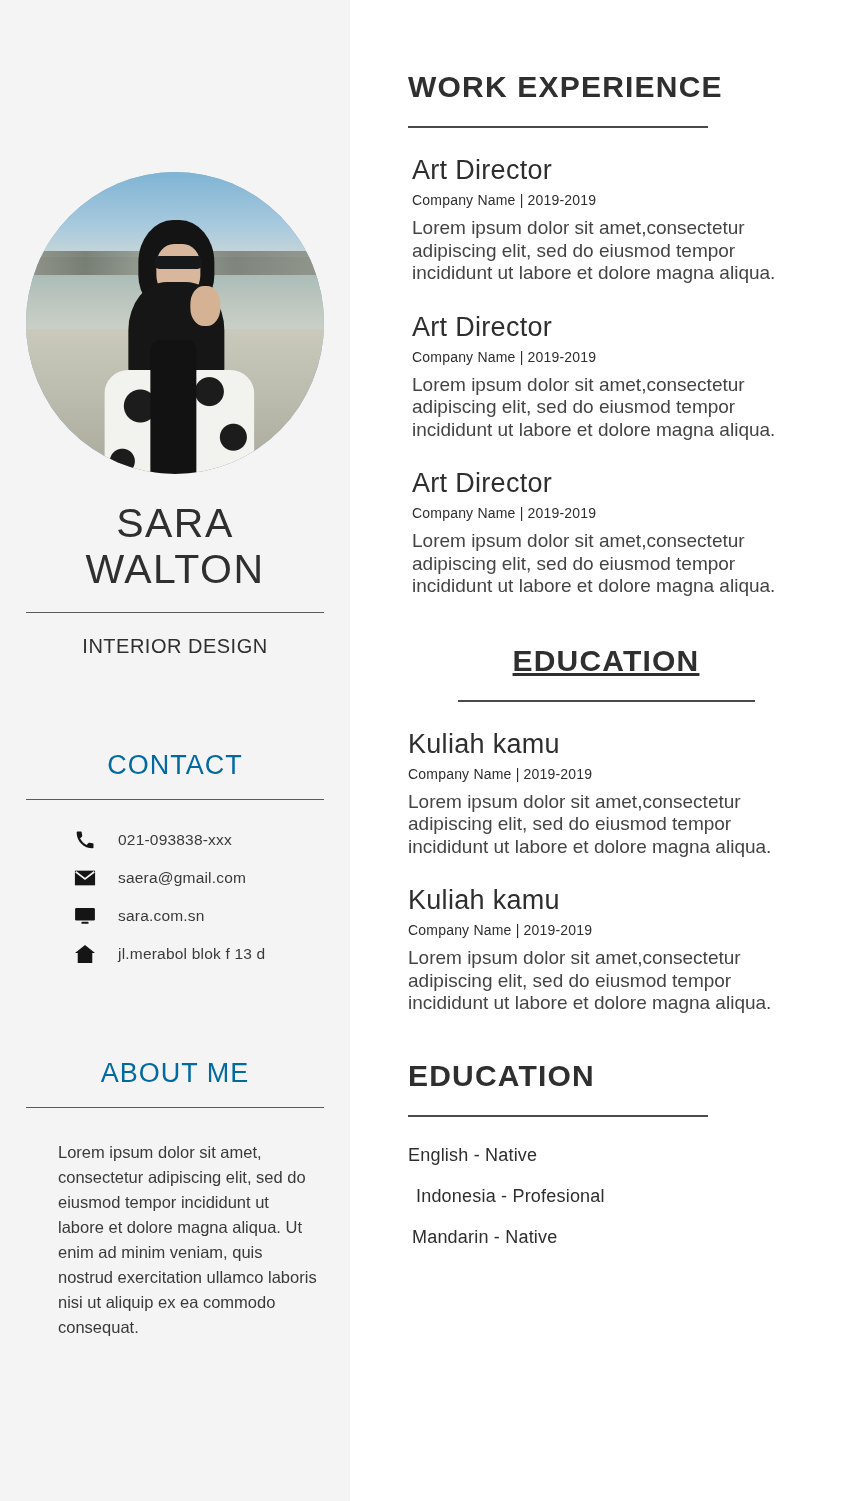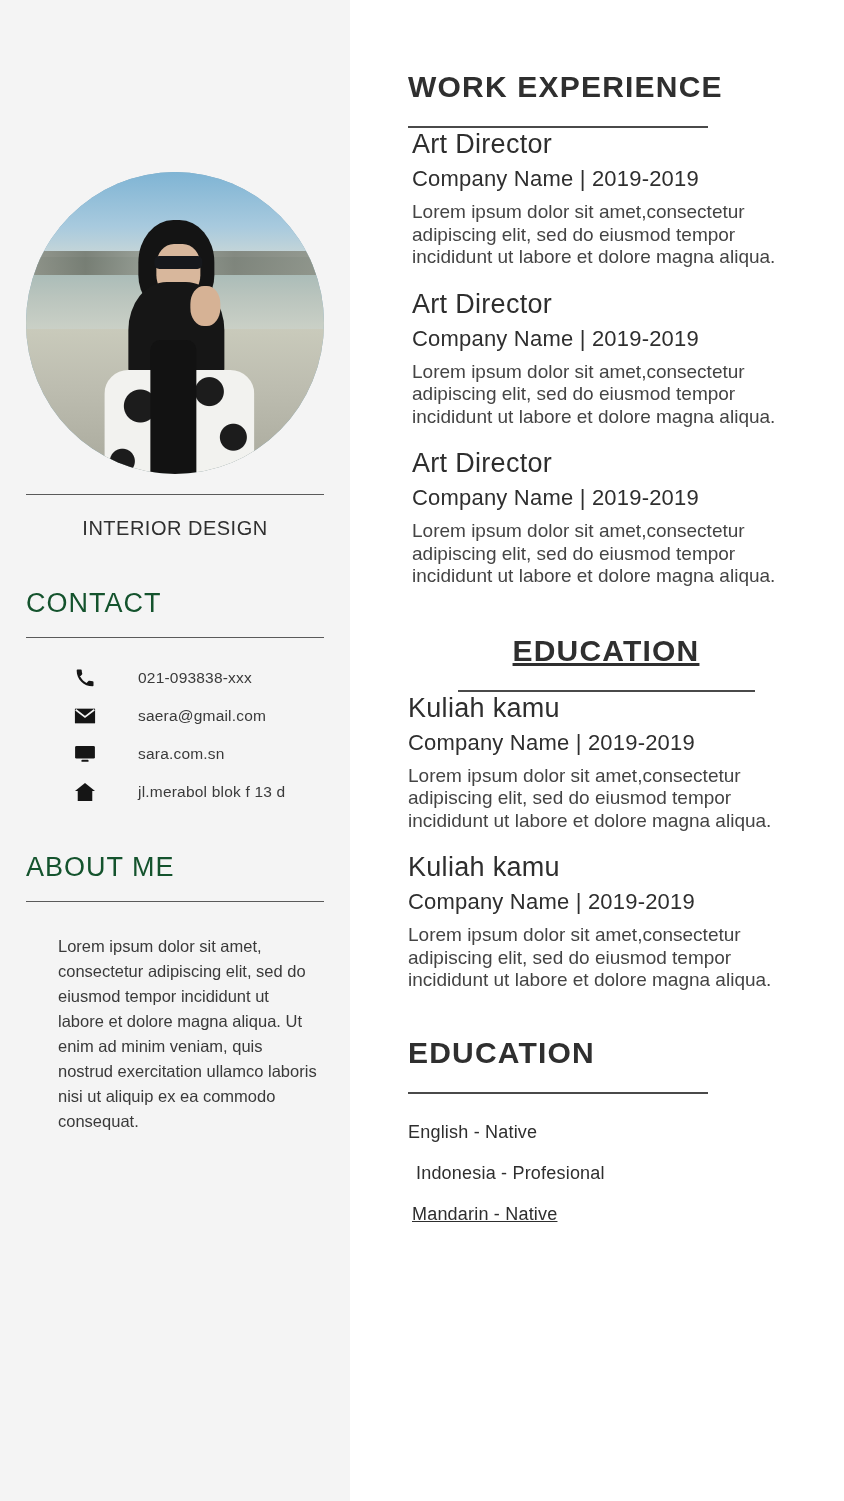--- a/index.html
+++ b/index.html
@@ -144,40 +144,40 @@
   }
   .role {
     text-align: center;
     font-size: 20px;
     letter-spacing: 0.5px;
     color: #2f2f2f;
     margin-top: 22px;
   }
 
   .sb-section-title {
+    text-align: center;
     font-size: 27px;
     letter-spacing: 1px;
-    color: #14532d;
-    margin-top: 48px;
+    color: #0369a1;
+    margin-top: 92px;
   }
   .sb-rule {
     height: 1px;
     background: #5a5a5a;
     margin-top: 18px;
   }
 
   .contact-list {
     margin-top: 28px;
     padding-left: 44px;
   }
   .contact-row {
     display: flex;
     align-items: center;
     margin-bottom: 14px;
-    gap: 20px;
   }
   .contact-icon {
     width: 30px;
     height: 24px;
     display: flex;
     align-items: center;
     justify-content: center;
     margin-right: 18px;
     color: #1a1a1a;
   }
@@ -212,29 +212,29 @@
   .main-title.centered { text-align: center; }
   .main-rule {
     height: 2px;
     background: #4a4a4a;
     margin-top: 22px;
     width: 297px;
   }
   .main-rule.wide { width: 300px; margin-left: 0; }
   .main-rule.center { margin: 22px auto 0 auto; }
 
-  .entry { }
+  .entry { margin-top: 26px; }
   .entry-title {
     font-size: 27px;
     color: #2e2e2e;
     letter-spacing: .3px;
     line-height: 33px;
   }
   .entry-sub {
-    font-size: 22px;
+    font-size: 14px;
     color: #2e2e2e;
     margin-top: 5px;
     letter-spacing: .2px;
   }
   .entry-desc {
     font-size: 19px;
     color: #444;
     line-height: 22.5px;
     margin-top: 9px;
     max-width: 410px;
@@ -243,21 +243,21 @@
 
   .lang-list { margin-top: 28px; }
   .lang-item {
     font-size: 18px;
     color: #2e2e2e;
     margin-bottom: 20px;
     letter-spacing: .2px;
   }
   .lang-item.i1 { padding-left: 0px; }
   .lang-item.i2 { padding-left: 8px; }
-  .lang-item.i3 { padding-left: 4px; text-decoration: underline; }
+  .lang-item.i3 { padding-left: 4px; }
 </style>
 </head>
 <body>
 
 <div class="page">
 
   <aside class="sidebar">
 
     <div class="photo-wrap">
       <div class="photo">
@@ -270,20 +270,24 @@
           <div class="face"></div>
           <div class="glasses"></div>
           <div class="scarf"></div>
           <div class="body"></div>
           <div class="sash"></div>
           <div class="hand"></div>
         </div>
       </div>
     </div>
 
+    <div class="name-block">
+      <div class="name-line">SARA</div>
+      <div class="name-line">WALTON</div>
+    </div>
     <div class="hr-sidebar"></div>
     <div class="role">INTERIOR DESIGN</div>
 
     <div class="sb-section-title">CONTACT</div>
     <div class="sb-rule"></div>
 
     <div class="contact-list">
 
       <div class="contact-row">
         <span class="contact-icon">

